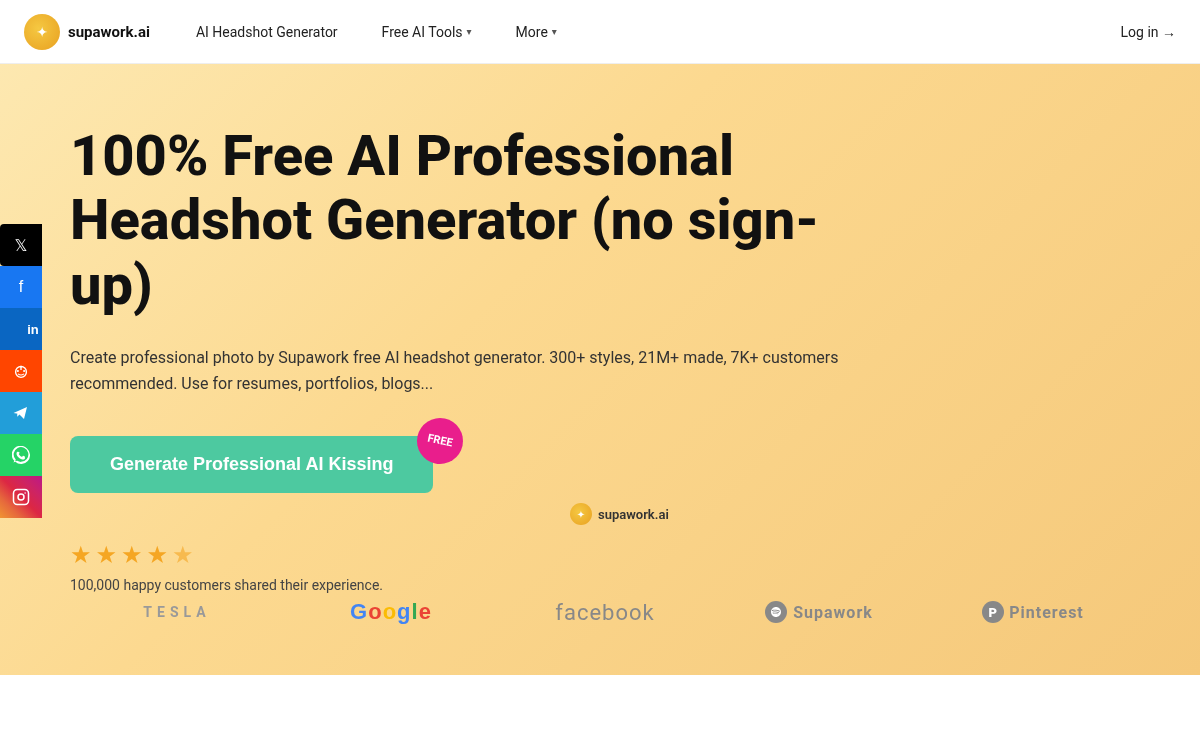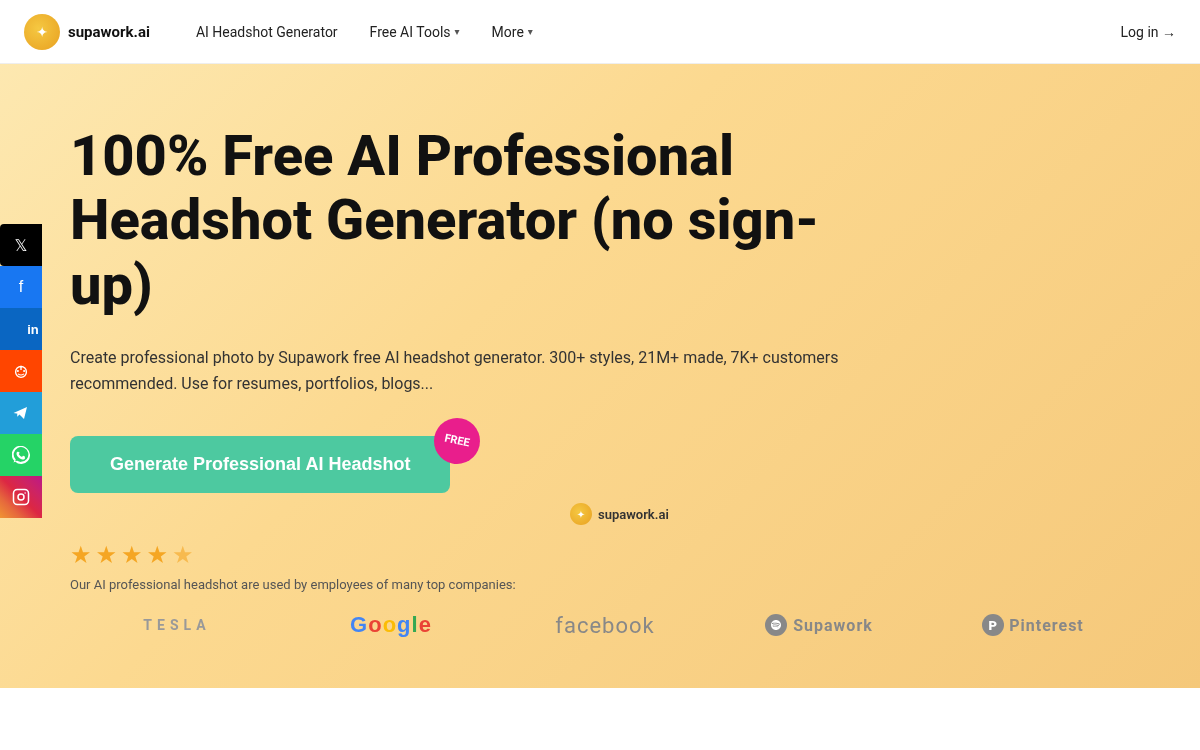--- a/index.html
+++ b/index.html
@@ -10,21 +10,21 @@
       display: flex; align-items: center; padding: 0 24px; height: 64px;
       border-bottom: 1px solid #eee; background: #fff; position: relative; z-index: 10;
     }
     .nav-logo { display: flex; align-items: center; gap: 8px; margin-right: 32px; text-decoration: none; }
     .logo-circle {
       width: 36px; height: 36px; background: radial-gradient(circle at 40% 40%, #f5c842, #e8a020);
       border-radius: 50%; display: flex; align-items: center; justify-content: center;
     }
     .logo-circle::after { content: '✦'; color: #fff; font-size: 14px; }
     .nav-brand { font-weight: 700; font-size: 15px; color: #111; }
-    .nav-links { display: flex; align-items: center; gap: 4px; flex: 1; }
+    .nav-links { display: flex; align-items: center; gap: 16px; flex: 1; }
     .nav-link {
       padding: 8px 14px; font-size: 14px; color: #222; text-decoration: none;
       border-radius: 6px; cursor: pointer; white-space: nowrap;
     }
     .nav-link-dropdown { display: flex; align-items: center; gap: 4px; }
     .dropdown-arrow { font-size: 10px; color: #555; }
     .nav-login {
       margin-left: auto; font-size: 14px; color: #222; text-decoration: none;
       display: flex; align-items: center; gap: 4px; cursor: pointer;
     }
@@ -146,42 +146,42 @@
           <circle cx="12" cy="12" r="4"></circle>
           <circle cx="17.5" cy="6.5" r="1" fill="white" stroke="none"></circle>
         </svg>
     </button>
   </div>
 
   <h1 class="hero-title">100% Free AI Professional Headshot Generator (no sign-up)</h1>
   <p class="hero-subtitle">Create professional photo by Supawork free AI headshot generator. 300+ styles, 21M+ made, 7K+ customers recommended. Use for resumes, portfolios, blogs...</p>
 
   <div class="hero-cta-wrapper">
-    <button class="hero-cta">Generate Professional AI Headshot</button>
+    <button class="hero-cta">Generate Professional AI Kissing</button>
     <div class="free-badge">FREE</div>
   </div>
 
   
   <div style="margin-left: 500px; margin-top: -30px; display: flex; align-items: center; gap: 6px;">
     <div style="width:22px;height:22px;background:radial-gradient(circle at 40% 40%, #f5c842, #e8a020);border-radius:50%;display:flex;align-items:center;justify-content:center;">
       <span style="color:#fff;font-size:10px;">✦</span>
     </div>
     <span style="font-size:13px;color:#333;font-weight:600;">supawork.ai</span>
   </div>
 
   
   <div style="margin-top: 16px;">
     <div class="stars">
       <span class="star">★</span>
       <span class="star">★</span>
       <span class="star">★</span>
       <span class="star">★</span>
       <span class="star-half">★</span>
     </div>
-    <p class="companies-text">Our AI professional headshot are used by employees of many top companies:</p>
+    <p class="happy-customers">100,000 happy customers shared their experience.</p>
   </div>
 
   
   <div class="company-logos">
     <div class="company-logo tesla-logo">
       <span style="letter-spacing:5px;font-size:14px;color:#999;font-weight:700;">TESLA</span>
     </div>
     <div class="company-logo google-logo">
       <span style="color:#4285f4;font-weight:700;">G</span>
         <span style="color:#ea4335;font-weight:700;">o</span>

